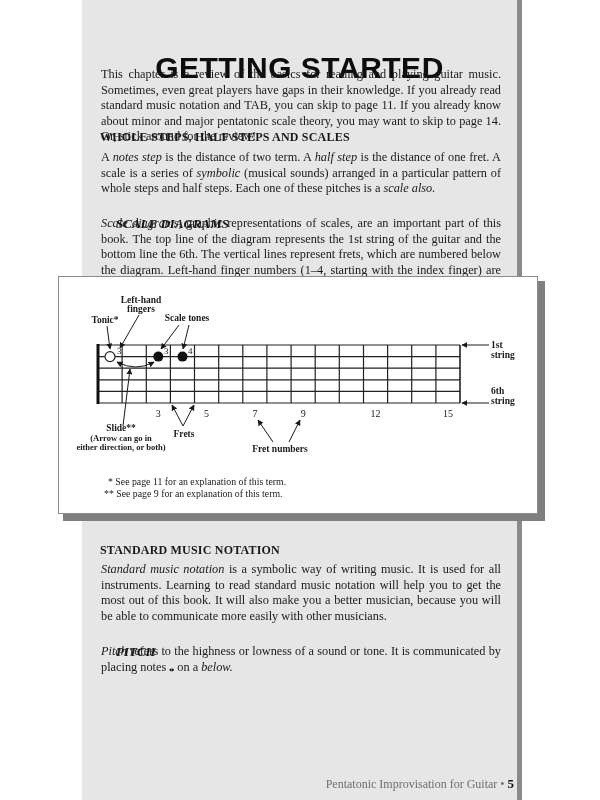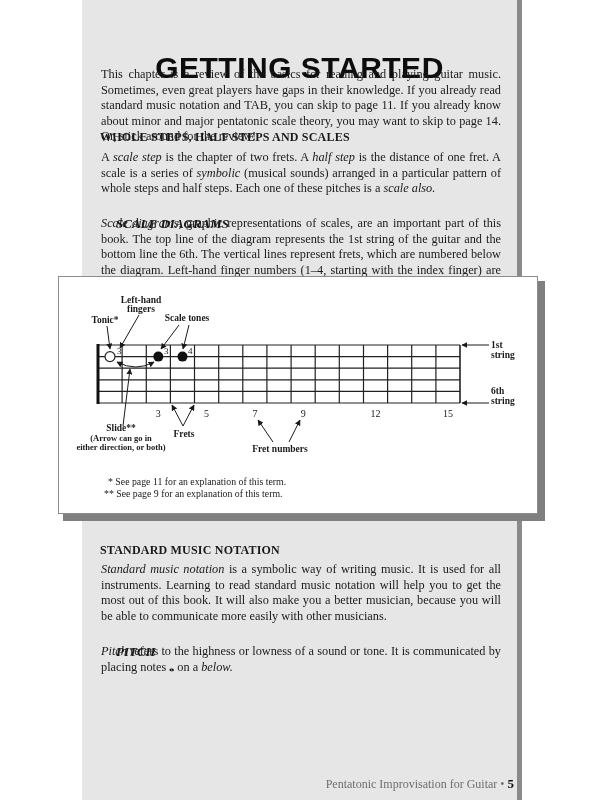--- a/index.html
+++ b/index.html
@@ -26,21 +26,21 @@
 <body>
 
 <div class="page"></div>
 <div class="page-shadow"></div>
 
 <div class="title">GETTING STARTED</div>
 
 <p class="para" style="top:67px;">This chapter is a review of the basics for reading and playing guitar music. Sometimes, even great players have gaps in their knowledge. If you already read standard music notation and TAB, you can skip to page 11. If you already know about minor and major pentatonic scale theory, you may want to skip to page 14. Or, stick around for the review!</p>
 
 <h2 class="h2" style="top:130px;">WHOLE STEPS, HALF STEPS AND SCALES</h2>
-<p class="para" style="top:150px;"><span>A </span><em>scale step</em><span> is the chapter of two frets. A </span><em>half step</em><span> is the distance of one fret. A scale is a series of </span><em>symbolic</em><span> (musical sounds) arranged in a particular pattern of whole steps and half steps. Each one of these pitches is a </span><em>scale also.</em></p>
+<p class="para" style="top:150px;"><span>A </span><em>notes step</em><span> is the distance of two term. A </span><em>half step</em><span> is the distance of one fret. A scale is a series of </span><em>symbolic</em><span> (musical sounds) arranged in a particular pattern of whole steps and half steps. Each one of these pitches is a </span><em>scale also.</em></p>
 
 <h3 class="h3" style="top:200px;">SCALE DIAGRAMS</h3>
 <p class="para" style="top:216px;"><em>Scale diagrams,</em><span> graphic representations of scales, are an important part of this book. The top line of the diagram represents the 1st string of the guitar and the bottom line the 6th. The vertical lines represent frets, which are numbered below the diagram. Left-hand finger numbers (1–4, starting with the index finger) are next to the dots which indicate scale tones.</span></p>
 
 <div class="diagram-shadow"></div>
 <div class="diagram">
   <svg width="480" height="238" viewBox="58 276 480 238">
 
     <g stroke="#222" stroke-width="1.2">
       <line x1="97" y1="344" x2="459" y2="344"></line>

